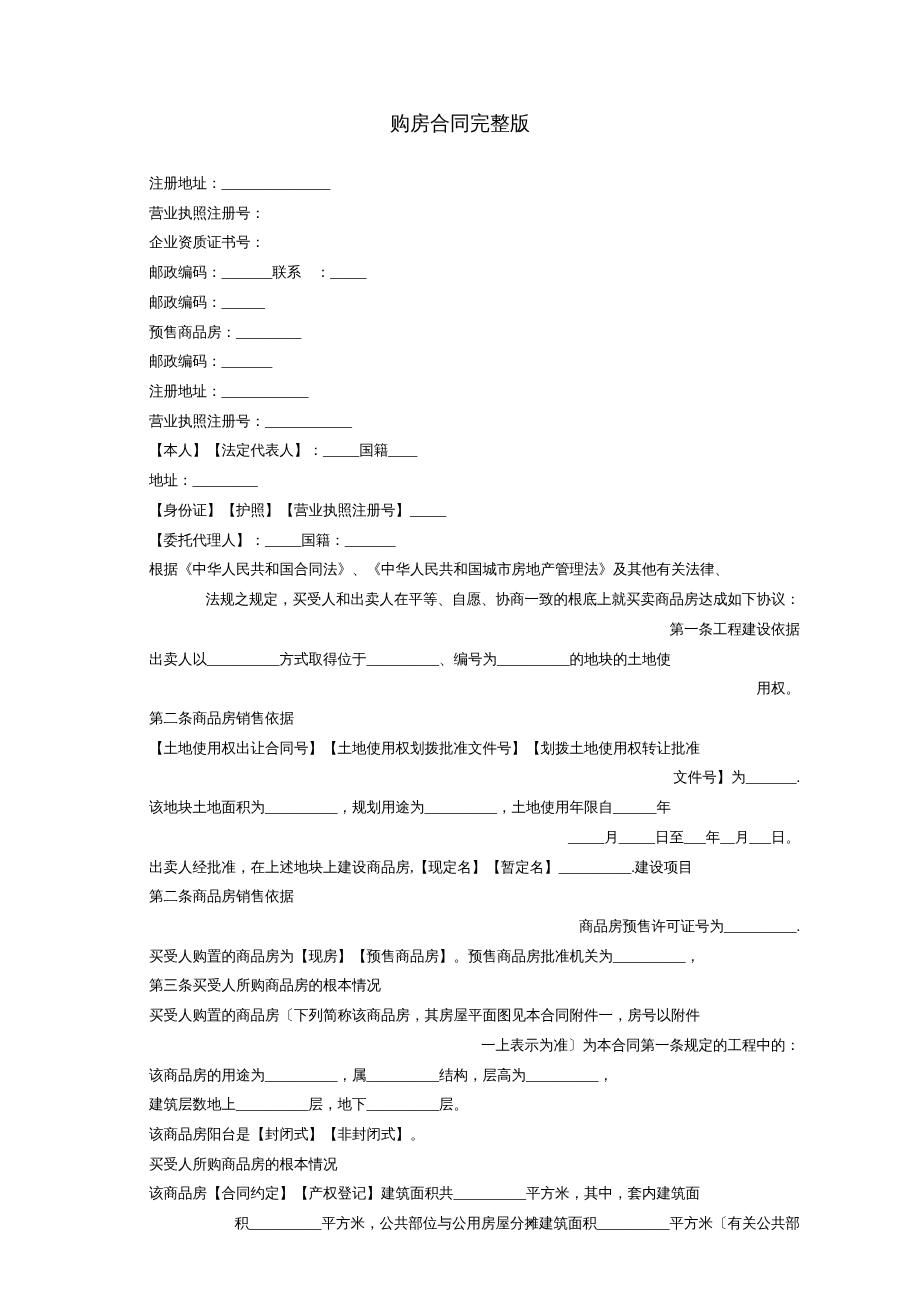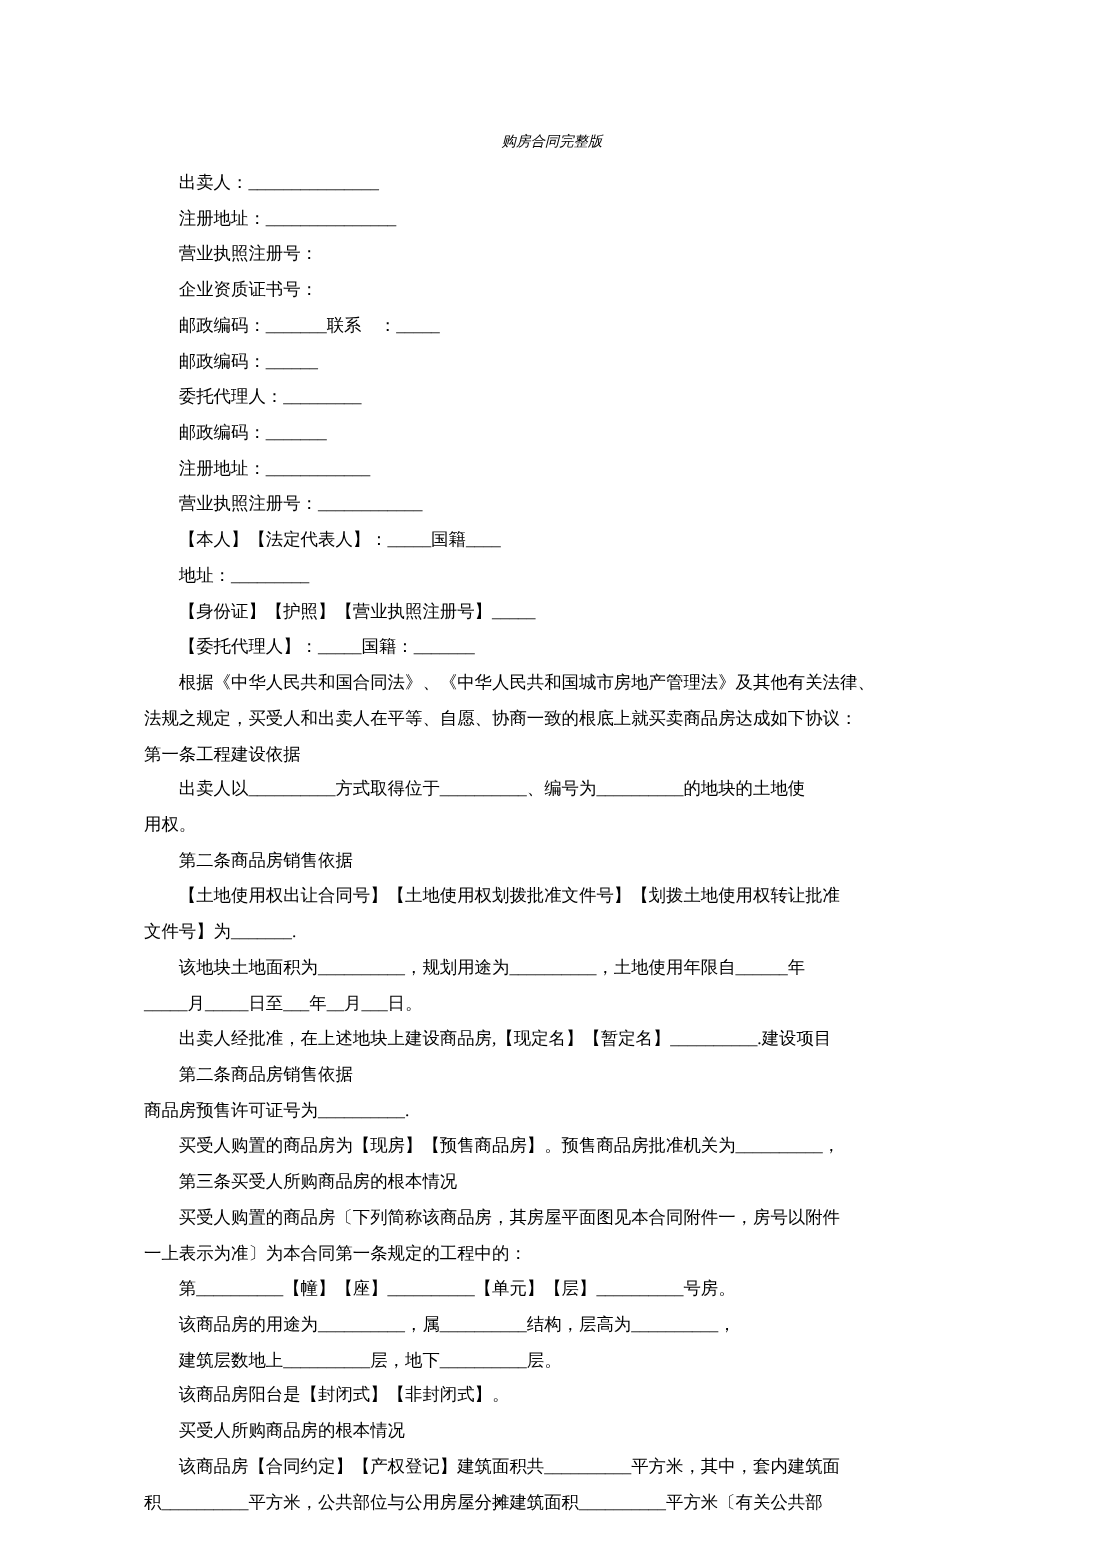--- a/index.html
+++ b/index.html
@@ -8,51 +8,50 @@
       background: #fff;
       font-family: "SimSun", "宋体", serif;
       width: 920px;
     }
     .page {
       padding: 110px 120px 80px 120px;
       box-sizing: border-box;
     }
     .title {
       text-align: center;
-      font-size: 12px;
-      margin-bottom: 12px;
+      font-size: 20px;
+      margin-bottom: 32px;
       font-weight: normal;
-      font-style: italic;
     }
     .line {
       font-size: 14.5px;
       line-height: 2.05;
       white-space: pre-wrap;
       word-break: break-all;
     }
     .indent {
       text-indent: 2em;
     }
     .no-indent {
       text-indent: 0;
+      text-align: right;
     }
   </style>
 </head>
 <body>
 
 <div class="page">
   <div class="title">购房合同完整版</div>
   <div id="body-container">
-      <div class="line indent">出卖人：_______________</div>
       <div class="line indent">注册地址：_______________</div>
       <div class="line indent">营业执照注册号：</div>
       <div class="line indent">企业资质证书号：</div>
       <div class="line indent">邮政编码：_______联系    ：_____</div>
       <div class="line indent">邮政编码：______</div>
-      <div class="line indent">委托代理人：_________</div>
+      <div class="line indent">预售商品房：_________</div>
       <div class="line indent">邮政编码：_______</div>
       <div class="line indent">注册地址：____________</div>
       <div class="line indent">营业执照注册号：____________</div>
       <div class="line indent">【本人】【法定代表人】：_____国籍____</div>
       <div class="line indent">地址：_________</div>
       <div class="line indent">【身份证】【护照】【营业执照注册号】_____</div>
       <div class="line indent">【委托代理人】：_____国籍：_______</div>
       <div class="line indent">根据《中华人民共和国合同法》、《中华人民共和国城市房地产管理法》及其他有关法律、</div>
       <div class="line no-indent">法规之规定，买受人和出卖人在平等、自愿、协商一致的根底上就买卖商品房达成如下协议：</div>
       <div class="line no-indent">第一条工程建设依据</div>
@@ -63,21 +62,20 @@
       <div class="line no-indent">文件号】为_______.</div>
       <div class="line indent">该地块土地面积为__________，规划用途为__________，土地使用年限自______年</div>
       <div class="line no-indent">_____月_____日至___年__月___日。</div>
       <div class="line indent">出卖人经批准，在上述地块上建设商品房,【现定名】【暂定名】__________.建设项目</div>
       <div class="line indent">第二条商品房销售依据</div>
       <div class="line no-indent">商品房预售许可证号为__________.</div>
       <div class="line indent">买受人购置的商品房为【现房】【预售商品房】。预售商品房批准机关为__________，</div>
       <div class="line indent">第三条买受人所购商品房的根本情况</div>
       <div class="line indent">买受人购置的商品房〔下列简称该商品房，其房屋平面图见本合同附件一，房号以附件</div>
       <div class="line no-indent">一上表示为准〕为本合同第一条规定的工程中的：</div>
-      <div class="line indent">第__________【幢】【座】__________【单元】【层】__________号房。</div>
       <div class="line indent">该商品房的用途为__________，属__________结构，层高为__________，</div>
       <div class="line indent">建筑层数地上__________层，地下__________层。</div>
       <div class="line indent">该商品房阳台是【封闭式】【非封闭式】。</div>
       <div class="line indent">买受人所购商品房的根本情况</div>
       <div class="line indent">该商品房【合同约定】【产权登记】建筑面积共__________平方米，其中，套内建筑面</div>
       <div class="line no-indent">积__________平方米，公共部位与公用房屋分摊建筑面积__________平方米〔有关公共部</div>
     </div>
 </div>
 
 </body></html>

